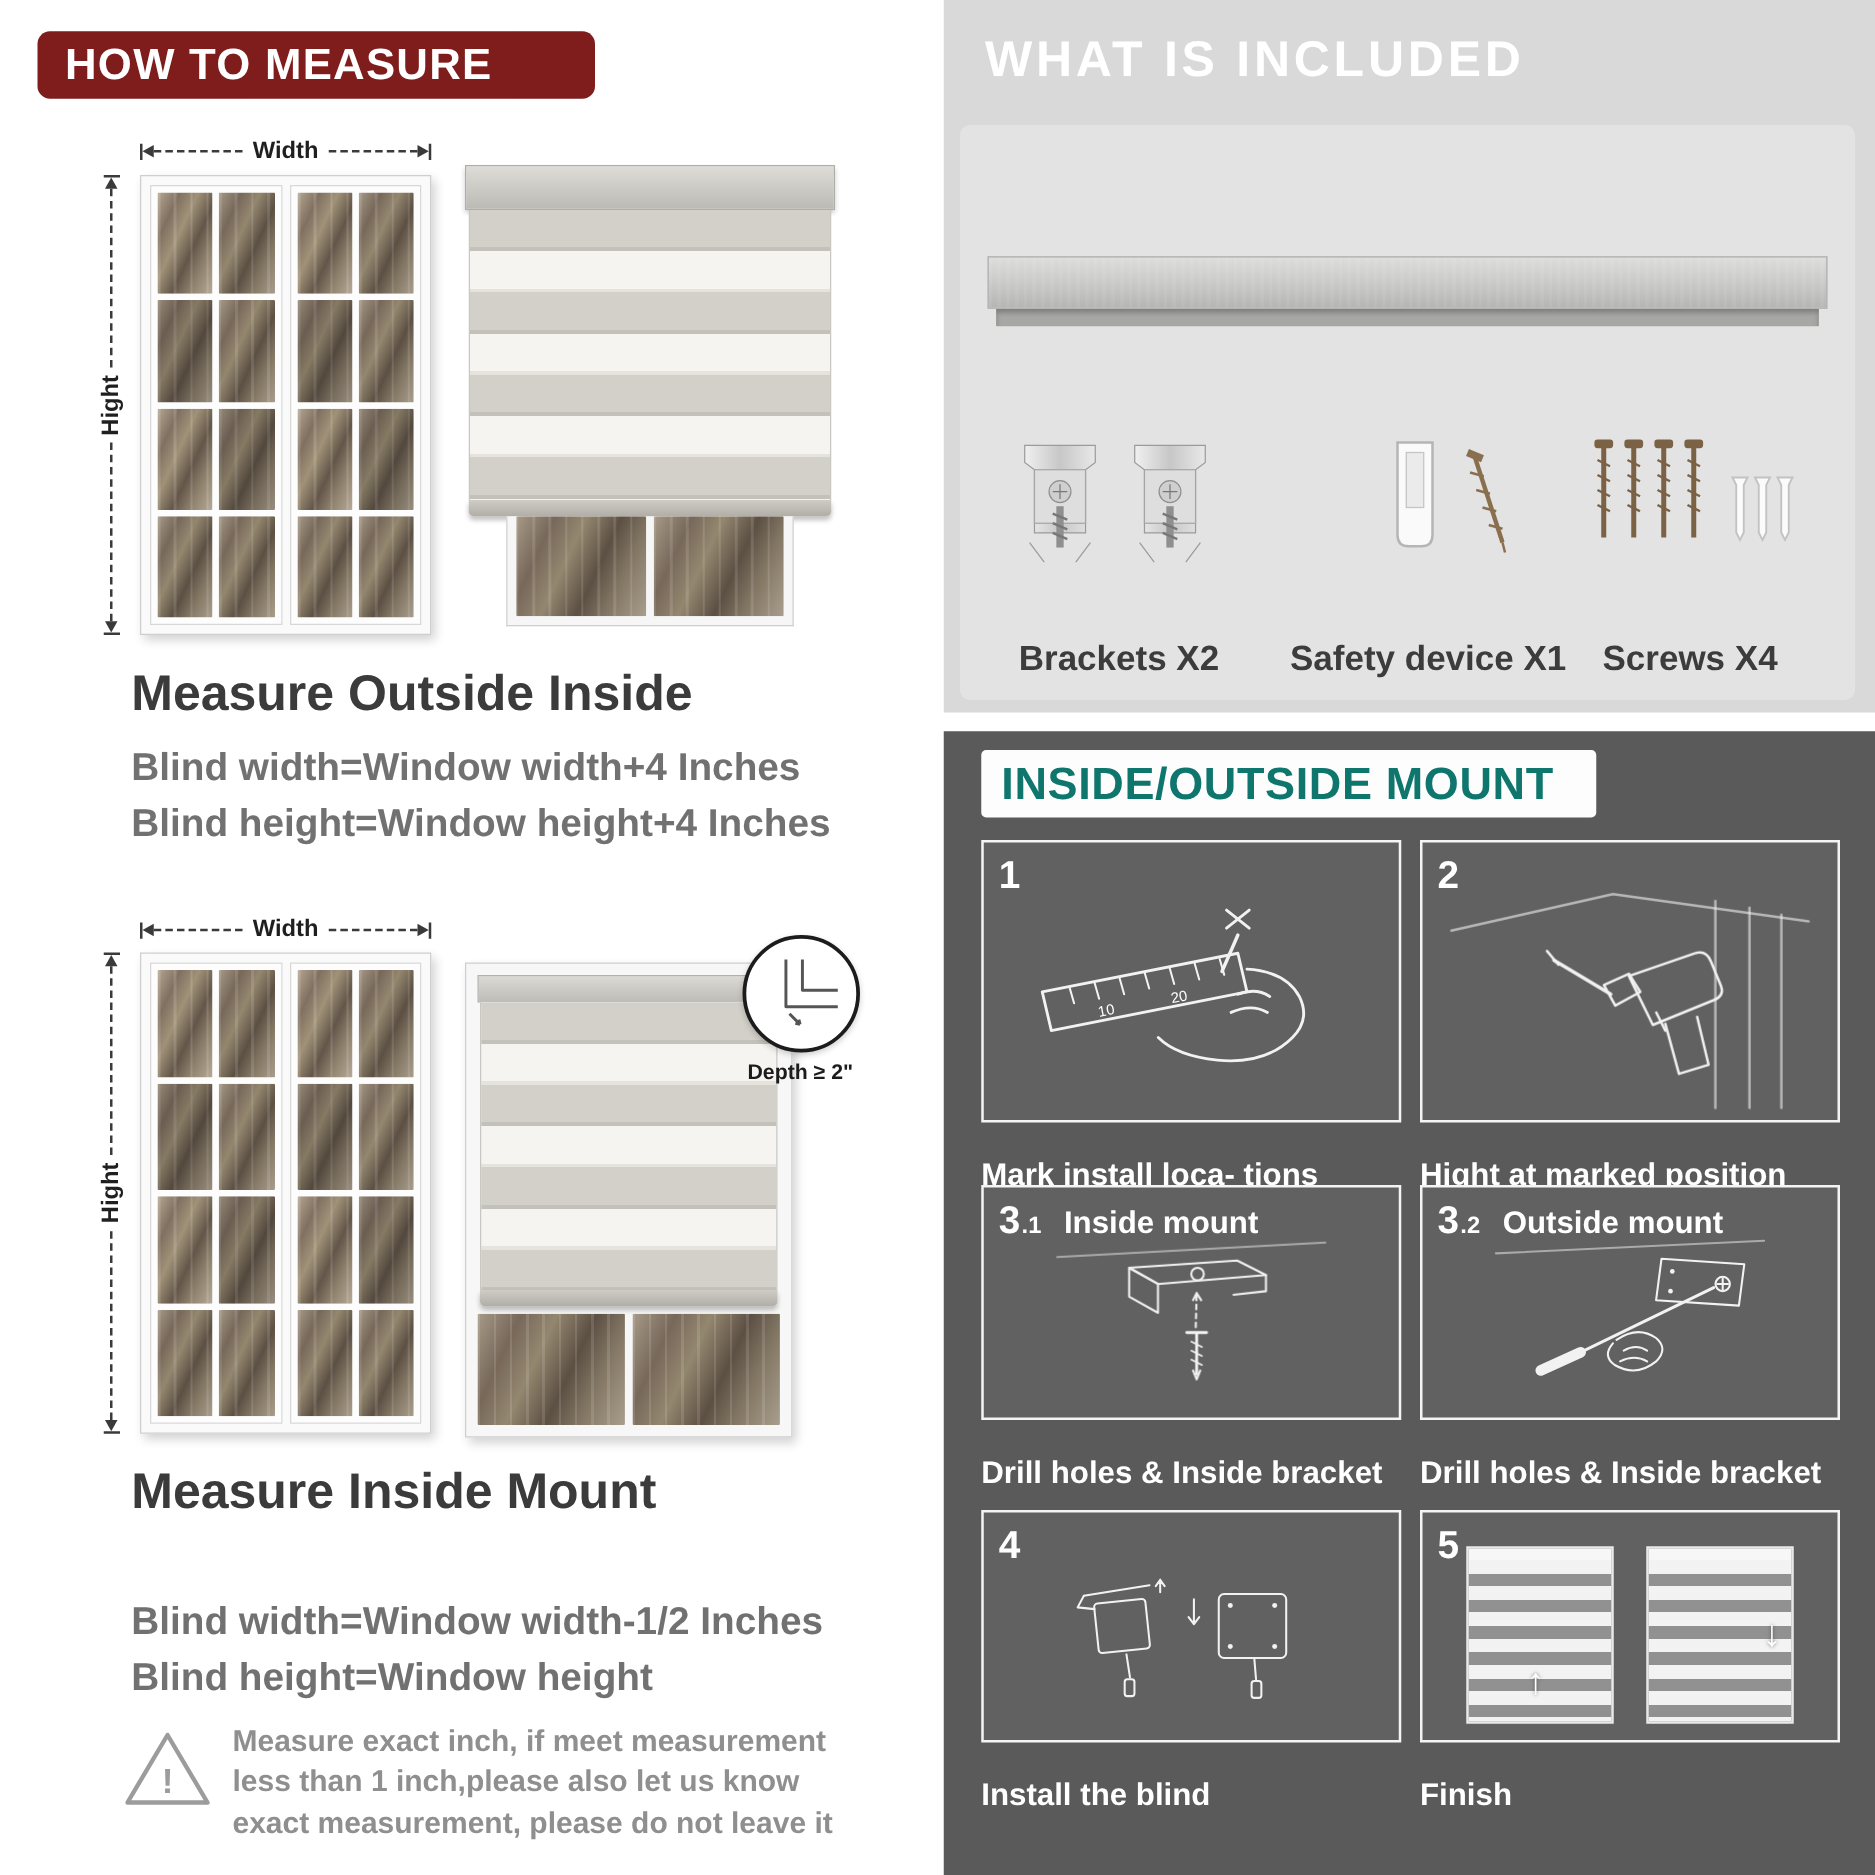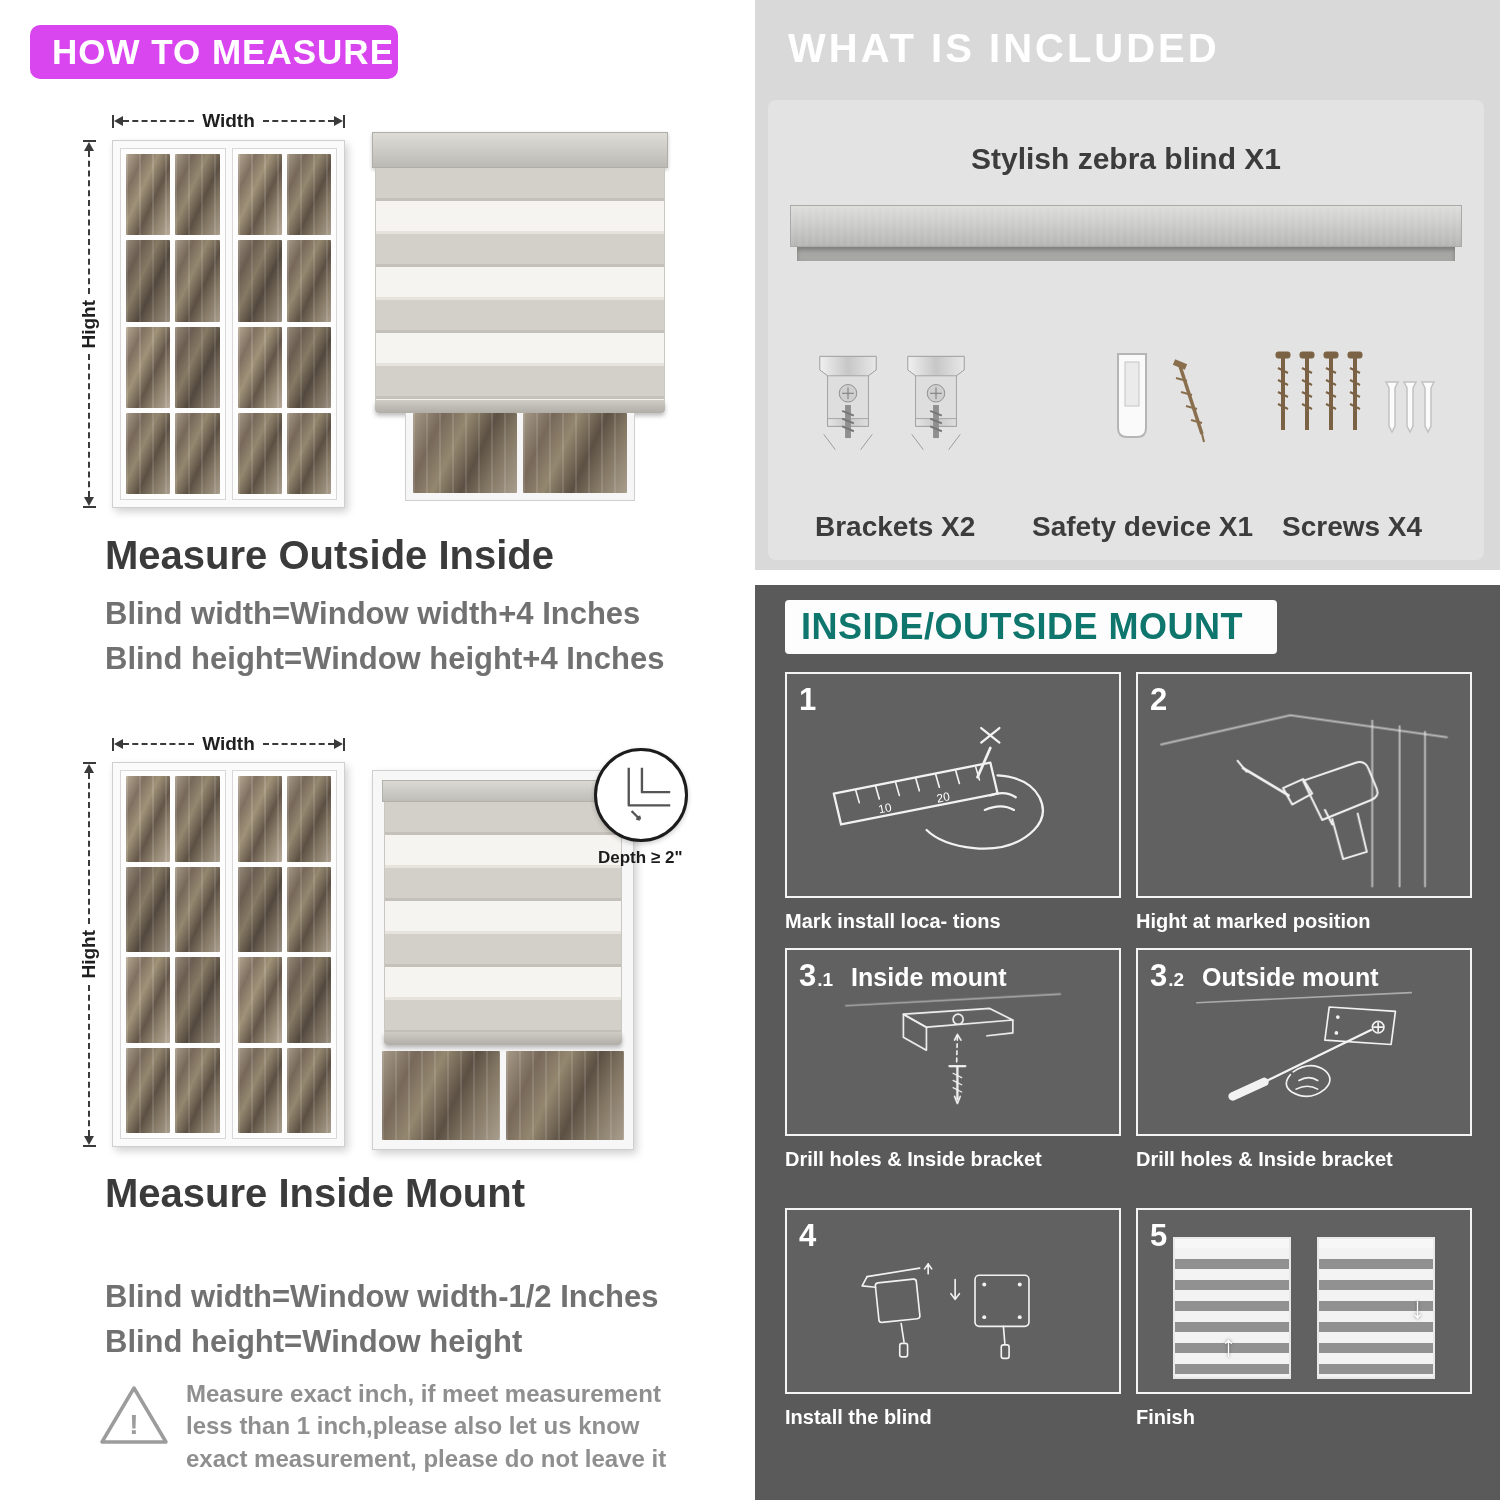--- a/index.html
+++ b/index.html
@@ -4,22 +4,22 @@
 <style>
   html,body { margin:0; padding:0; background:#fff; }
   #canvas {
     position:relative; width:1500px; height:1500px; overflow:hidden;
     background:#fff; font-family:"Liberation Sans", sans-serif; color:#3b3b3b;
   }
   .abs { position:absolute; }
 
   
   .banner {
-    position:absolute; left:30px; top:25px; width:368px; height:54px;
-    background:#d946ef; border-radius:10px; color:#fff; font-size:35px;
+    position:absolute; left:30px; top:25px; width:446px; height:54px;
+    background:#7f1d1d; border-radius:10px; color:#fff; font-size:35px;
     font-weight:bold; line-height:54px; padding-left:22px; letter-spacing:1px;
     box-sizing:border-box;
   }
   .h-arrow { position:absolute; display:flex; align-items:center; height:22px; }
   .h-arrow .line { flex:1; border-top:2px dashed #3a3a3a; }
   .albl { font-size:19px; font-weight:bold; color:#1f1f1f; padding:0 8px; white-space:nowrap; }
   .tick { width:2px; height:13px; background:#3a3a3a; }
   .head { width:0; height:0; }
   .head.hl { border-top:5px solid transparent; border-bottom:5px solid transparent; border-right:9px solid #3a3a3a; }
   .head.hr { border-top:5px solid transparent; border-bottom:5px solid transparent; border-left:9px solid #3a3a3a; }
@@ -124,21 +124,21 @@
   .step { position:absolute; width:336px; margin:0; }
   .panel {
     position:relative; width:100%; background:#616161; border:2px solid #f4f4f4;
     box-sizing:border-box; overflow:hidden;
   }
   .step-head { position:absolute; top:8px; left:12px; color:#fff; display:flex; align-items:baseline; z-index:2; }
   .step-num { font-size:31px; font-weight:bold; }
   .step-sub { font-size:19px; font-weight:bold; margin-left:1px; }
   .step-label { font-size:25px; font-weight:bold; margin-left:18px; }
   .panel svg.art { position:absolute; left:0; top:34px; width:100%; height:calc(100% - 40px); }
-  .cap { color:#fff; font-size:20px; font-weight:bold; margin-top:12px; }
+  .cap { color:#fff; font-size:25px; font-weight:bold; margin-top:28px; }
 
   .finish-wrap { position:absolute; inset:0; display:flex; align-items:center; justify-content:center; gap:26px; padding-top:14px; }
   .mini-blind { position:relative; width:118px; height:142px; border:2px solid #e9e9e9; box-sizing:border-box; }
   .mini-head { height:9px; background:rgba(255,255,255,.95); }
   .mini-body { position:absolute; left:0; right:0; top:9px; bottom:0;
     background:repeating-linear-gradient(180deg, rgba(255,255,255,.92) 0 11px, rgba(255,255,255,.30) 11px 21px); }
   .mini-arrow { position:absolute; color:#fff; font-size:30px; font-weight:bold; z-index:2; text-shadow:0 0 3px rgba(0,0,0,.5); }
 </style>
 </head>
 <body>
@@ -276,21 +276,20 @@
 
   <svg class="abs" style="left:98px;top:1382px" width="72" height="66" viewBox="0 0 72 66">
     <path d="M36 6 L68 60 H4 Z" fill="none" stroke="#9c9c9c" stroke-width="3.5" stroke-linejoin="round"></path>
     <text x="36" y="52" text-anchor="middle" font-size="28" font-weight="bold" fill="#9c9c9c" style="font-family:'Liberation Sans',sans-serif">!</text>
   </svg>
   <div class="warn-text" style="left:186px;top:1378px">Measure exact inch, if meet measurement less than 1 inch,please also let us know exact measurement, please do not leave it</div>
 
   <div class="sec-light"></div>
   <div class="inc-card"></div>
   <h2 class="inc-header">WHAT IS INCLUDED</h2>
-  <div class="blind-label">Stylish zebra blind X1</div>
 
   <div class="headrail-big">
     <div class="rail-top"></div>
     <div class="rail-lip"></div>
   </div>
 
   <div class="inc-item-icons" style="left:812px; gap:16px">
     <svg width="72" height="112" viewBox="0 0 74 110">
       <defs>
         <linearGradient id="met" x1="0" y1="0" x2="1" y2="0">

